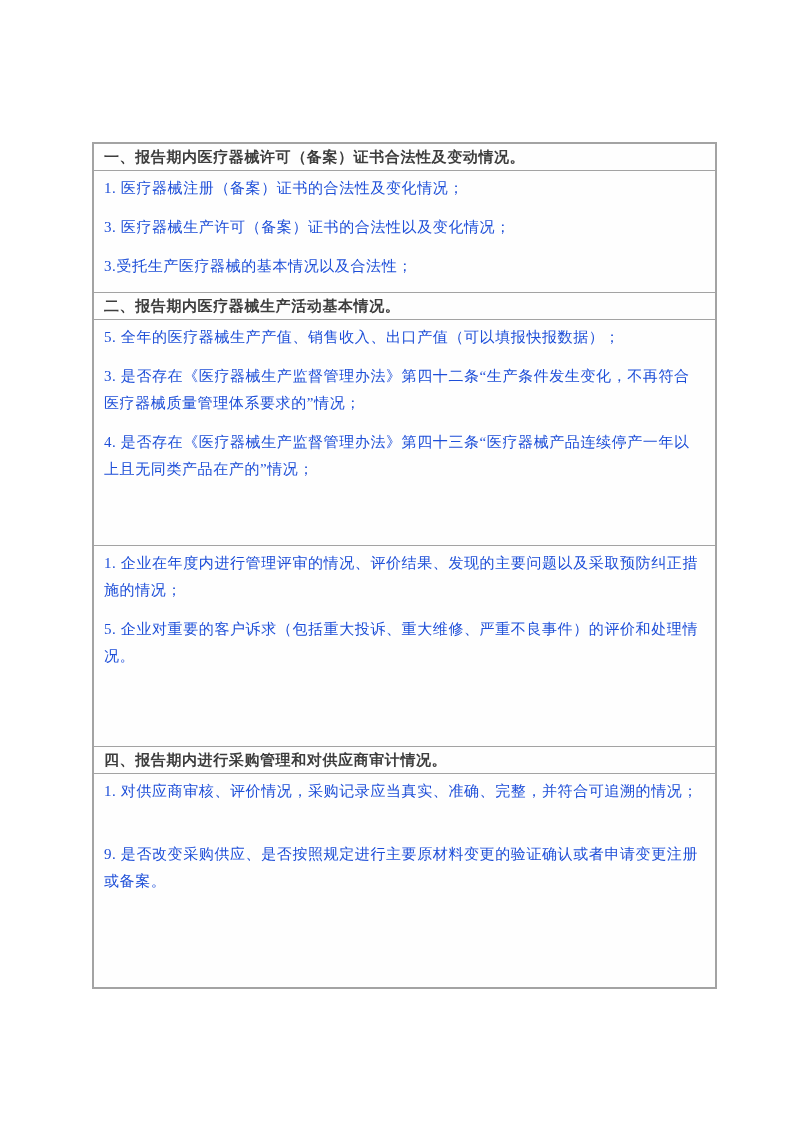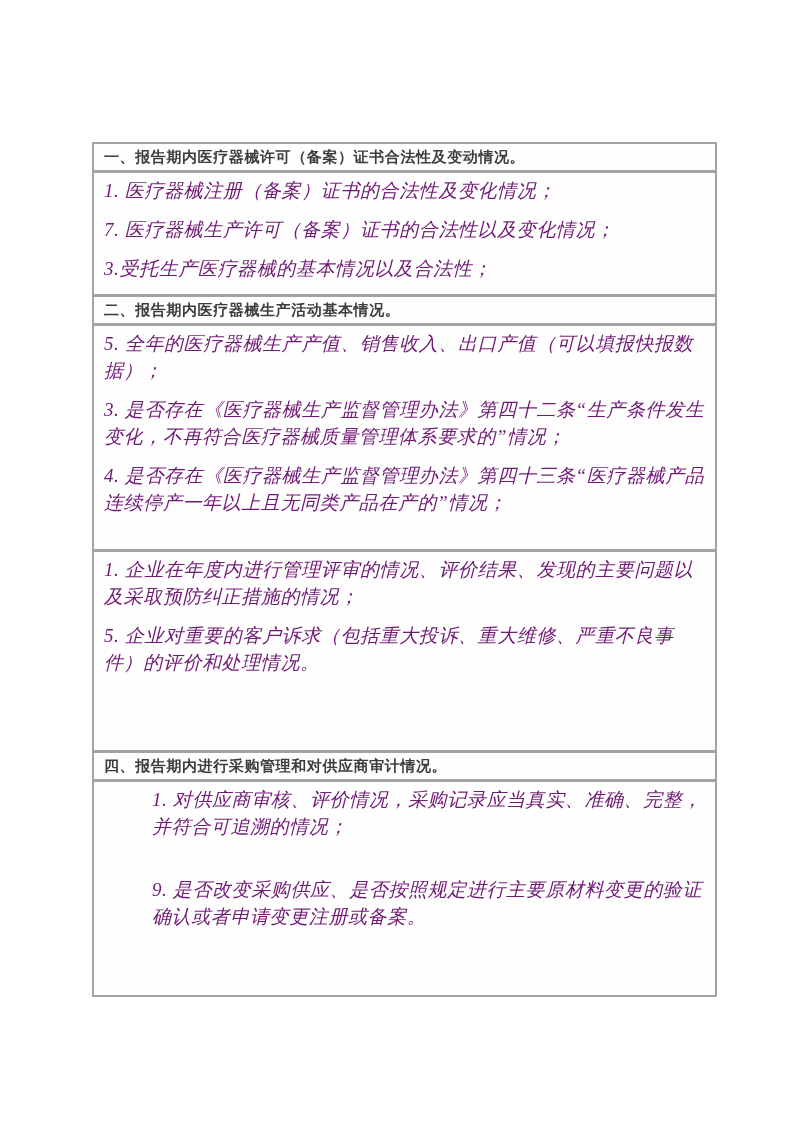--- a/index.html
+++ b/index.html
@@ -14,62 +14,61 @@
   }
   .report-table {
     position: absolute;
     left: 92px;
     top: 142px;
     width: 625px;
     border: 2px solid #a3a3a3;
     background: #fefefe;
   }
   .row {
-    border-bottom: 3px solid #a3a3a3;
+    border-bottom: 1px solid #a3a3a3;
   }
   .row:last-child {
     border-bottom: none;
   }
   .header-row {
     padding: 3px 10px 2px 10px;
     font-weight: bold;
     font-size: 15px;
     line-height: 21px;
     letter-spacing: 0.6px;
     color: #3d3d3d;
   }
   .body-row {
     padding: 4px 10px 0 10px;
-    font-size: 19px;
-    color: #701a75;
+    font-size: 15px;
+    color: #1d4ed8;
     letter-spacing: 0.6px;
-    font-style: italic;
   }
   .body-row p {
     margin: 0 0 12px 0;
     line-height: 27px;
   }
   .body-1 { min-height: 106px; }
   .body-2 { min-height: 226px; }
   .body-3 { min-height: 201px; }
-  .body-4 { min-height: 213px; margin-left: 48px; }
+  .body-4 { min-height: 213px; }
   .body-4 p.gap-lg { margin-top: 36px; }
 </style>
 </head>
 <body>
 
 <div class="page">
   <div class="report-table">
 
     <div class="row header-row">
       <span>一、报告期内医疗器械许可（备案）证书合法性及变动情况。</span>
     </div>
     <div class="row body-row body-1">
       <p>1. 医疗器械注册（备案）证书的合法性及变化情况；</p>
-      <p>7. 医疗器械生产许可（备案）证书的合法性以及变化情况；</p>
+      <p>3. 医疗器械生产许可（备案）证书的合法性以及变化情况；</p>
       <p>3.受托生产医疗器械的基本情况以及合法性；</p>
     </div>
 
     <div class="row header-row">
       <span>二、报告期内医疗器械生产活动基本情况。</span>
     </div>
     <div class="row body-row body-2">
       <p>5. 全年的医疗器械生产产值、销售收入、出口产值（可以填报快报数据）；</p>
       <p>3. 是否存在《医疗器械生产监督管理办法》第四十二条“生产条件发生变化，不再符合医疗器械质量管理体系要求的”情况；</p>
       <p>4. 是否存在《医疗器械生产监督管理办法》第四十三条“医疗器械产品连续停产一年以上且无同类产品在产的”情况；</p>

